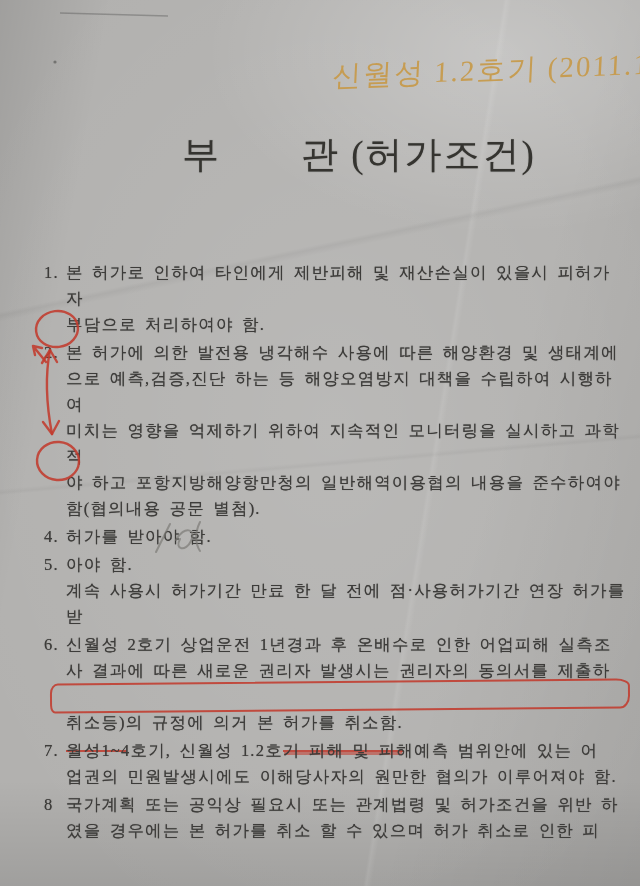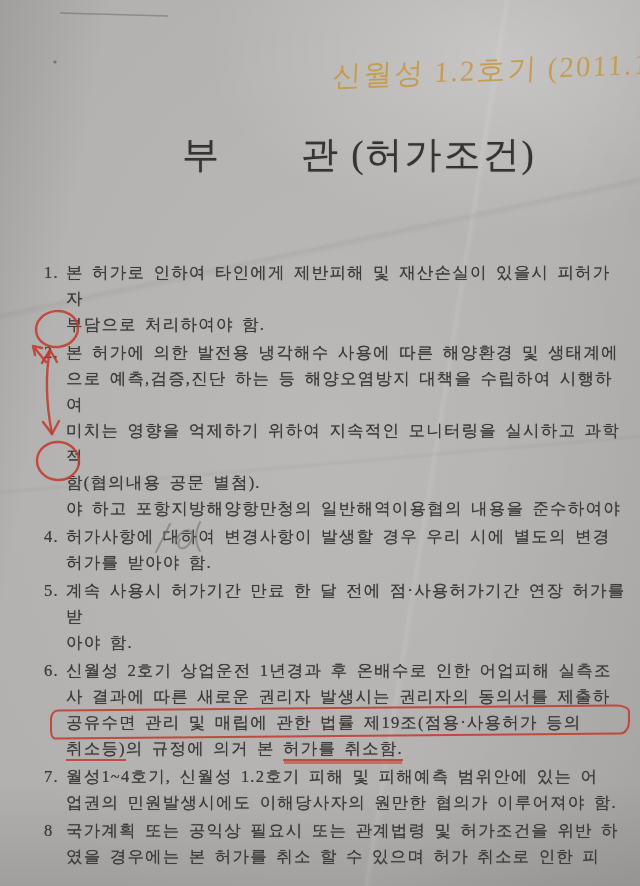--- a/index.html
+++ b/index.html
@@ -46,21 +46,21 @@
   .boxed-line{position:relative;}
   .red-box{
     position:absolute;left:-16px;right:-4px;top:-3px;bottom:-1px;
     border:2.5px solid rgba(194,59,46,0.88);
     border-radius:8px 14px 10px 5px / 10px 7px 13px 8px;
     transform:rotate(-0.5deg);
     pointer-events:none;
   }
   .ul-red{
     border-bottom:2.5px solid rgba(194,59,46,0.85);
-    padding-bottom:1px;
+    padding-bottom:18px;
   }
   .ul-red.double{
     box-shadow:0 4px 0 -1px rgba(194,59,46,0.55);
   }
   .marks{position:absolute;inset:0;width:640px;height:886px;pointer-events:none;z-index:6;}
   .red-stroke{stroke:rgba(194,59,46,0.88);stroke-width:2.4;fill:none;stroke-linecap:round;stroke-linejoin:round;}
   .pencil-stroke{stroke:rgba(120,118,114,0.65);stroke-width:2;fill:none;stroke-linecap:round;}
   .faint-stroke{stroke:rgba(70,70,68,0.35);stroke-width:1.4;fill:none;}
 </style>
 </head>
@@ -80,43 +80,41 @@
       <span class="num">1.</span>
       <div class="line">본 허가로 인하여 타인에게 제반피해 및 재산손실이 있을시 피허가자</div>
       <div class="line">부담으로 처리하여야 함.</div>
     </div>
 
     <div class="item">
       <span class="num">2.</span>
       <div class="line">본 허가에 의한 발전용 냉각해수 사용에 따른 해양환경 및 생태계에</div>
       <div class="line">으로 예측,검증,진단 하는 등 해양오염방지 대책을 수립하여 시행하여</div>
       <div class="line">미치는 영향을 억제하기 위하여 지속적인 모니터링을 실시하고 과학적</div>
+      <div class="line">야 하고 포항지방해양항만청의 일반해역이용협의 내용을 준수하여야</div>
       <div class="line">함(협의내용 공문 별첨).</div>
-      <div class="line">야 하고 포항지방해양항만청의 일반해역이용협의 내용을 준수하여야</div>
     </div>
 
     <div class="item">
       <span class="num">4.</span>
-      <div class="line">허가사항에 대하여 변경사항이 발생할 경우 우리 시에 별도의 변경</div>
       <div class="line">허가를 받아야 함.</div>
     </div>
 
     <div class="item">
       <span class="num">5.</span>
+      <div class="line">아야 함.</div>
       <div class="line">계속 사용시 허가기간 만료 한 달 전에 점·사용허가기간 연장 허가를 받</div>
-      <div class="line">아야 함.</div>
     </div>
 
     <div class="item">
       <span class="num">6.</span>
       <div class="line">신월성 2호기 상업운전 1년경과 후 온배수로 인한 어업피해 실측조</div>
       <div class="line">사 결과에 따른 새로운 권리자 발생시는 권리자의 동의서를 제출하</div>
       <div class="line boxed-line">
         <div class="red-box"></div>
-        <span>공유수면 관리 및 매립에 관한 법률 제19조(점용·사용허가 등의</span>
       </div>
       <div class="line"><span class="ul-red">취소등)</span><span>의 규정에 의거 본 </span><span class="ul-red double">허가를 취소함.</span></div>
     </div>
 
     <div class="item">
       <span class="num">7.</span>
       <div class="line">월성1~4호기, 신월성 1.2호기 피해 및 피해예측 범위안에 있는 어</div>
       <div class="line">업권의 민원발생시에도 이해당사자의 원만한 협의가 이루어져야 함.</div>
     </div>
 

